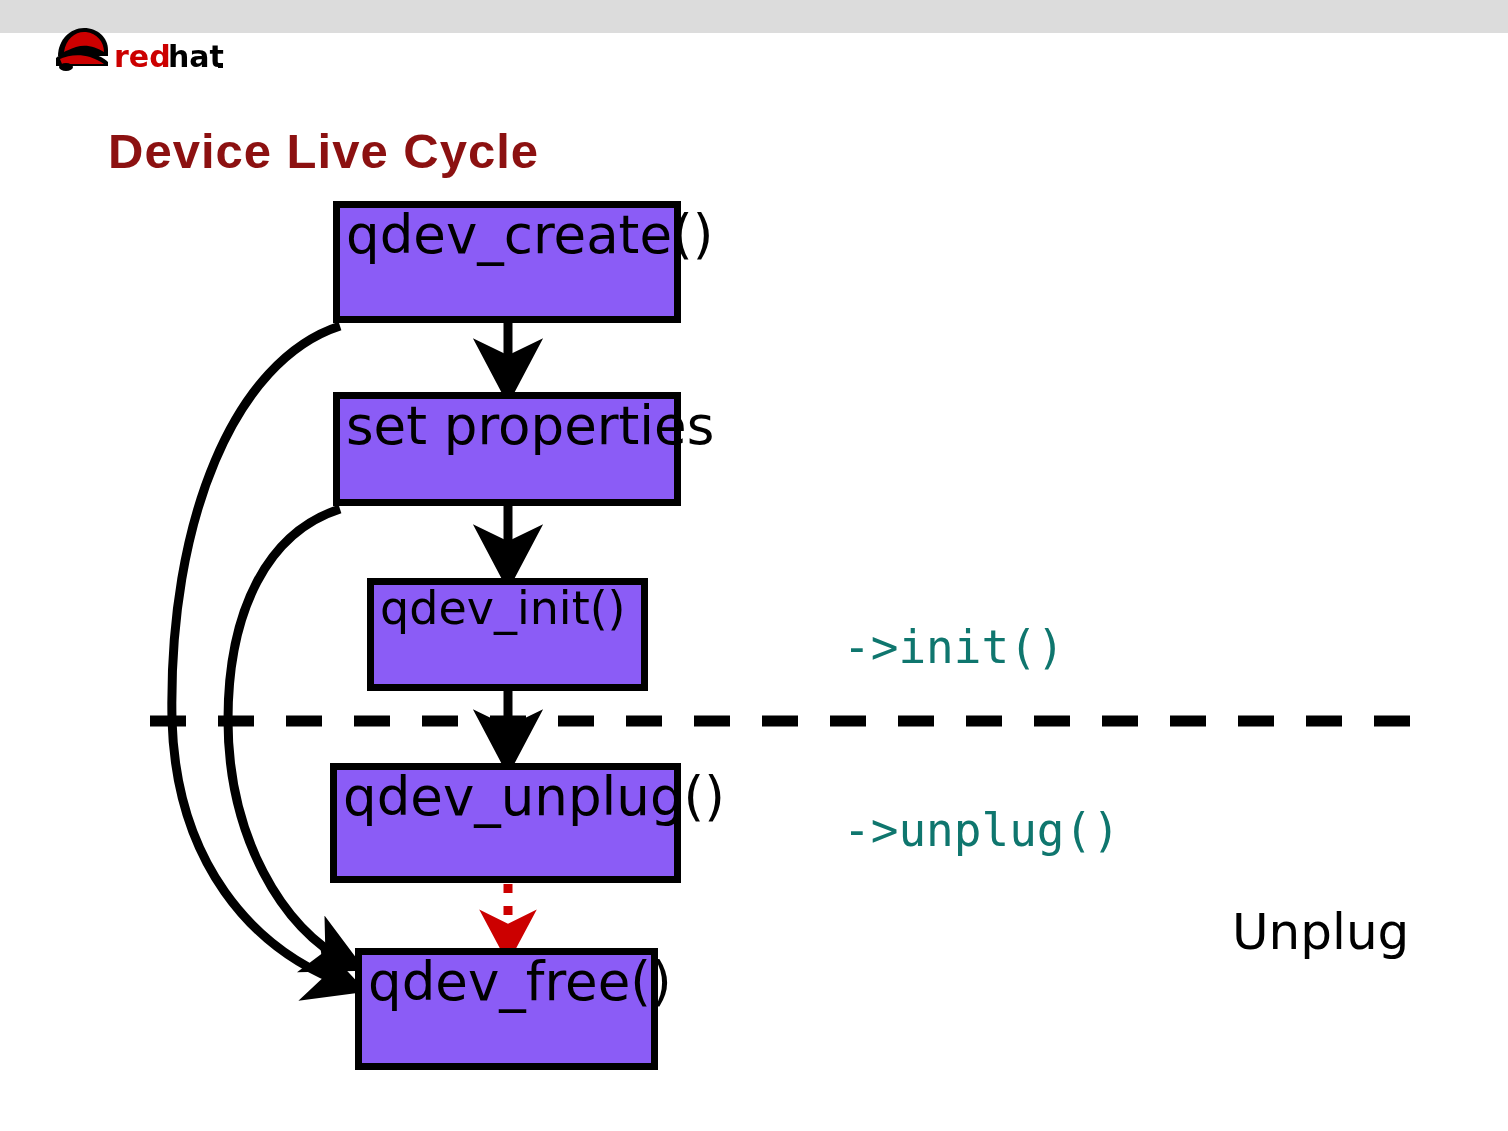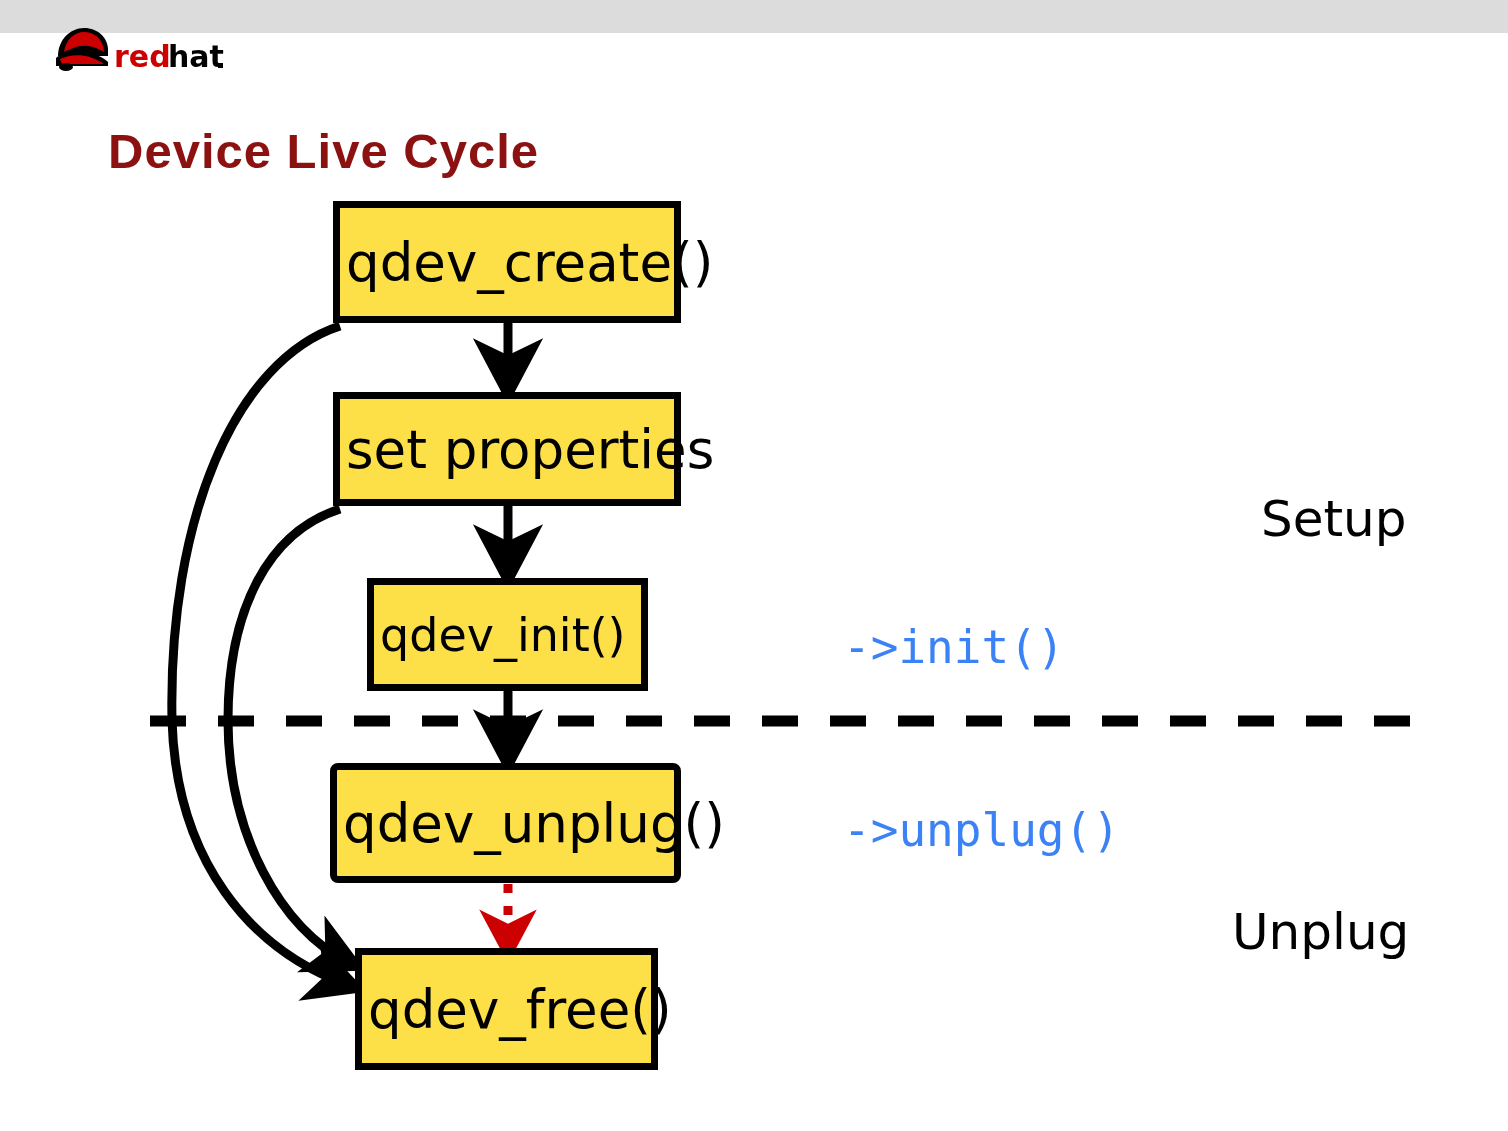--- a/index.html
+++ b/index.html
@@ -46,52 +46,52 @@
     position: absolute;
     left: 0;
     top: 0;
     width: 1508px;
     height: 1131px;
   }
   .node-box {
     position: absolute;
     box-sizing: border-box;
     border: 7px solid #000000;
-    background: #fde047;
+    background: #8b5cf6;
     display: flex;
-    align-items: center;
+    align-items: flex-start;
     justify-content: flex-start;
     overflow: visible;
   }
   .node-label {
     font-family: "DejaVu Sans", sans-serif;
     font-size: 52px;
     color: #000000;
     line-height: 1;
     white-space: nowrap;
     padding-left: 6px;
   }
   .side-label {
     position: absolute;
     font-family: "DejaVu Sans Mono", monospace;
     font-size: 46px;
-    color: #3b82f6;
+    color: #0f766e;
     white-space: nowrap;
   }
   .phase-label {
     position: absolute;
     font-family: "DejaVu Sans", sans-serif;
     font-size: 50px;
     color: #000000;
     white-space: nowrap;
   }
   #box-create  { left: 333px; top: 201px;  width: 348px; height: 122px; }
   #box-props   { left: 333px; top: 392px;  width: 348px; height: 114px; }
   #box-init    { left: 367px; top: 578px;  width: 281px; height: 113px; }
-  #box-unplug  { left: 330px; top: 763px;  width: 351px; height: 120px; border-radius: 8px; }
+  #box-unplug  { left: 330px; top: 763px;  width: 351px; height: 120px; }
   #box-free    { left: 355px; top: 948px;  width: 303px; height: 122px; }
 
   #box-create .node-label  { font-size: 53px; }
   #box-props  .node-label  { font-size: 53px; }
   #box-init   .node-label  { font-size: 46px; }
   #box-unplug .node-label  { font-size: 53px; }
   #box-free   .node-label  { font-size: 53px; }
 
   #label-init   { left: 843px;  top: 620px; }
   #label-unplug { left: 843px;  top: 803px; }
@@ -172,16 +172,15 @@
     <span class="node-label">qdev_unplug()</span>
   </div>
 
   <div class="node-box" id="box-free">
     <span class="node-label">qdev_free()</span>
   </div>
 
   <div class="side-label" id="label-init">-&gt;init()</div>
   <div class="side-label" id="label-unplug">-&gt;unplug()</div>
 
-  <div class="phase-label" id="label-setup">Setup</div>
   <div class="phase-label" id="label-unplug-phase">Unplug</div>
 
 </div>
 
 </body></html>

